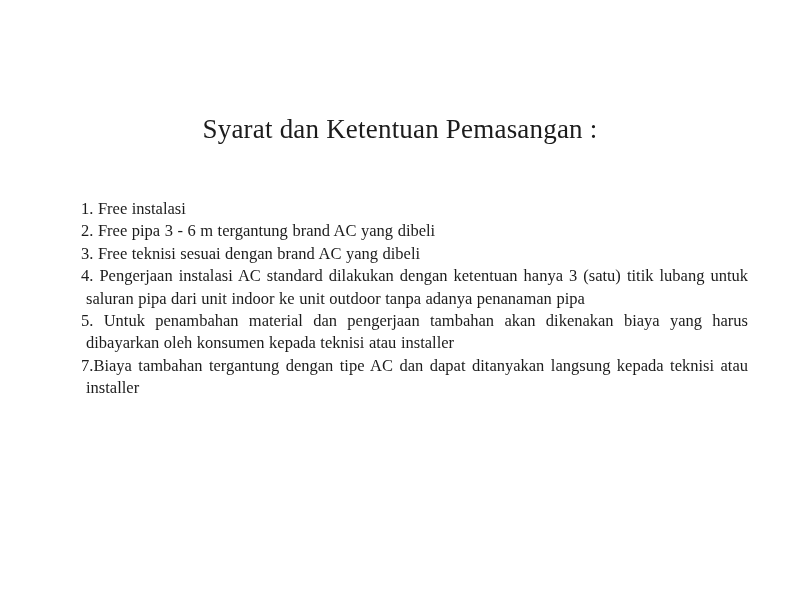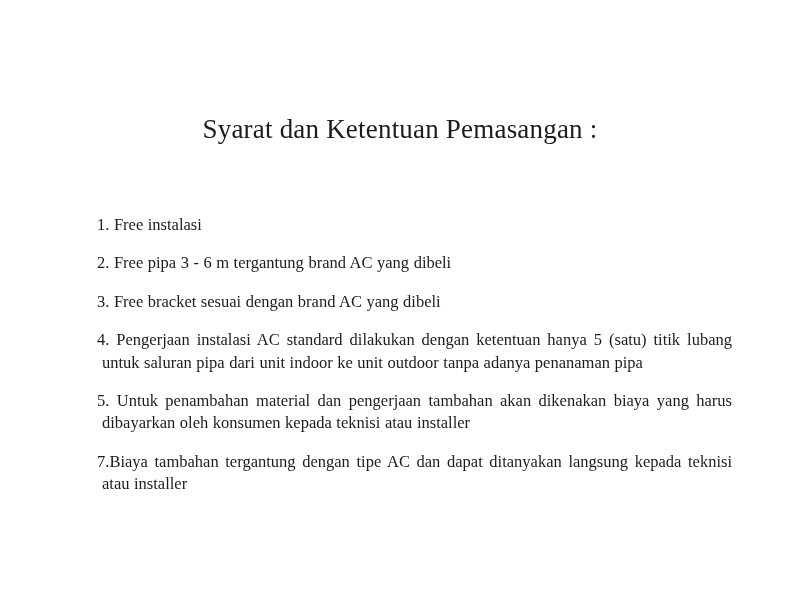--- a/index.html
+++ b/index.html
@@ -28,21 +28,21 @@
     font-weight: 500;
     color: #1c1c1c;
   }
   .terms-list {
     position: absolute;
     top: 198px;
     left: 86px;
     right: 52px;
   }
   .term-item {
-    margin: 16px;
+    margin: 0;
     font-size: 16.5px;
     line-height: 22.4px;
     text-align: justify;
     text-indent: -5px;
     word-spacing: 0.4px;
     color: #1c1c1c;
   }
   .term-item .num {
     
   }
@@ -53,23 +53,23 @@
 <div class="slide">
 
   <div class="slide-title">Syarat dan Ketentuan Pemasangan :</div>
 
   <div class="terms-list">
 
     <p class="term-item"><span class="num">1. </span><span>Free instalasi</span></p>
 
     <p class="term-item"><span class="num">2. </span><span>Free pipa 3 - 6 m tergantung brand AC yang dibeli</span></p>
 
-    <p class="term-item"><span class="num">3. </span><span>Free bracket sesuai dengan brand AC yang dibeli</span></p>
+    <p class="term-item"><span class="num">3. </span><span>Free teknisi sesuai dengan brand AC yang dibeli</span></p>
 
-    <p class="term-item"><span class="num">4. </span><span>Pengerjaan instalasi AC standard dilakukan dengan ketentuan hanya 5 (satu) titik lubang untuk saluran pipa dari unit indoor ke unit outdoor tanpa adanya penanaman pipa</span></p>
+    <p class="term-item"><span class="num">4. </span><span>Pengerjaan instalasi AC standard dilakukan dengan ketentuan hanya 3 (satu) titik lubang untuk saluran pipa dari unit indoor ke unit outdoor tanpa adanya penanaman pipa</span></p>
 
     <p class="term-item"><span class="num">5. </span><span>Untuk penambahan material dan pengerjaan tambahan akan dikenakan biaya yang harus dibayarkan oleh konsumen kepada teknisi atau installer</span></p>
 
 
     <p class="term-item"><span class="num">7.</span><span>Biaya tambahan tergantung dengan tipe AC dan dapat ditanyakan langsung kepada teknisi atau installer</span></p>
 
   </div>
 </div>
 
 </body></html>

